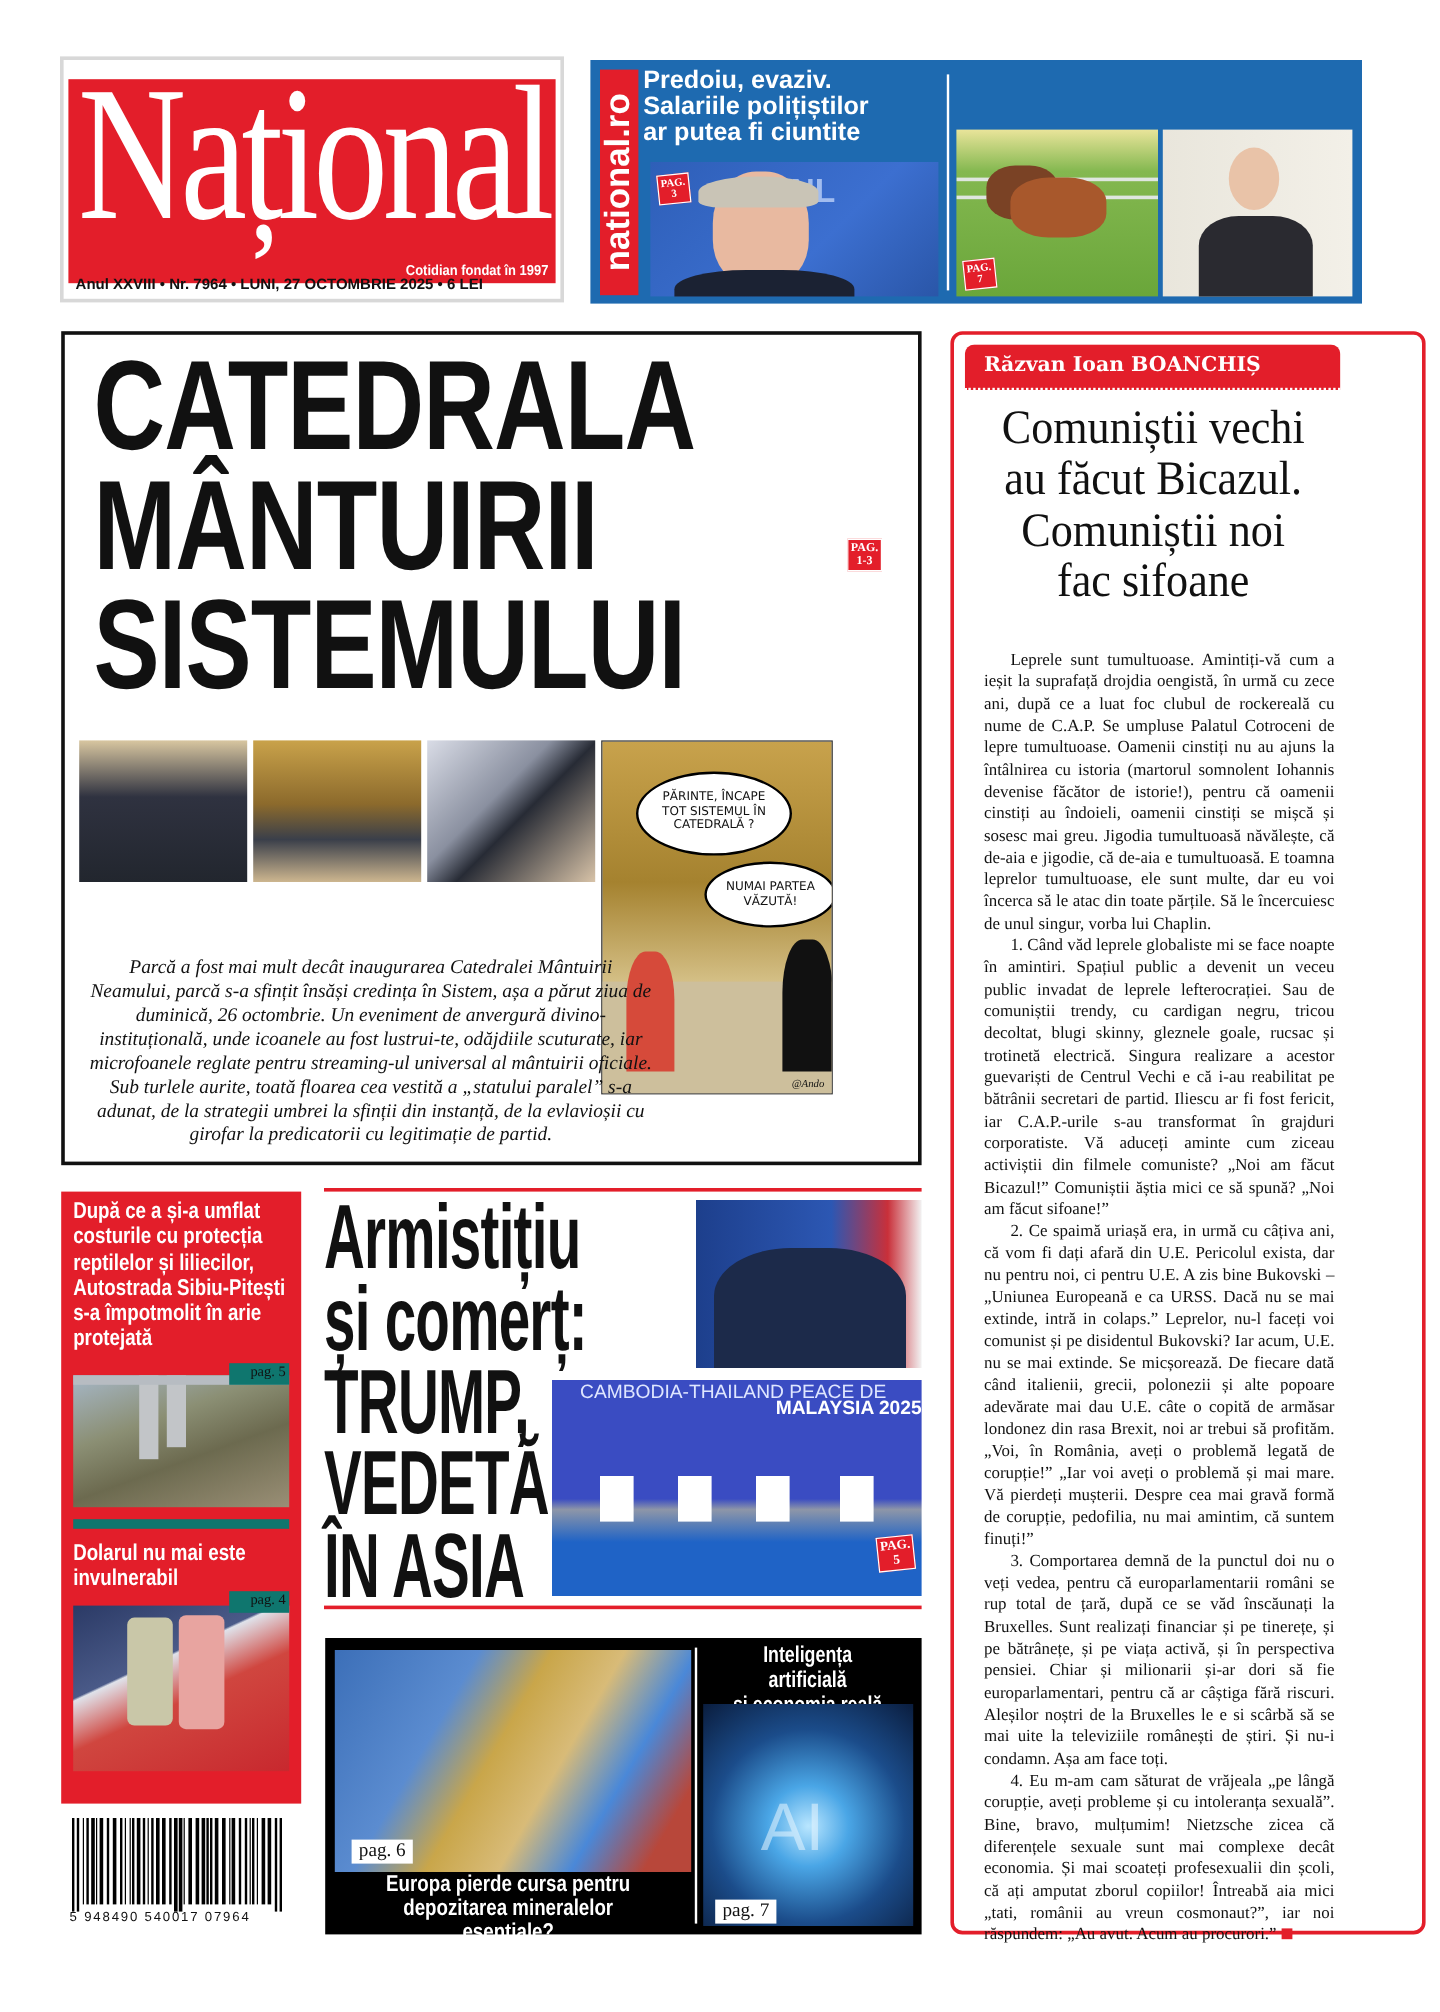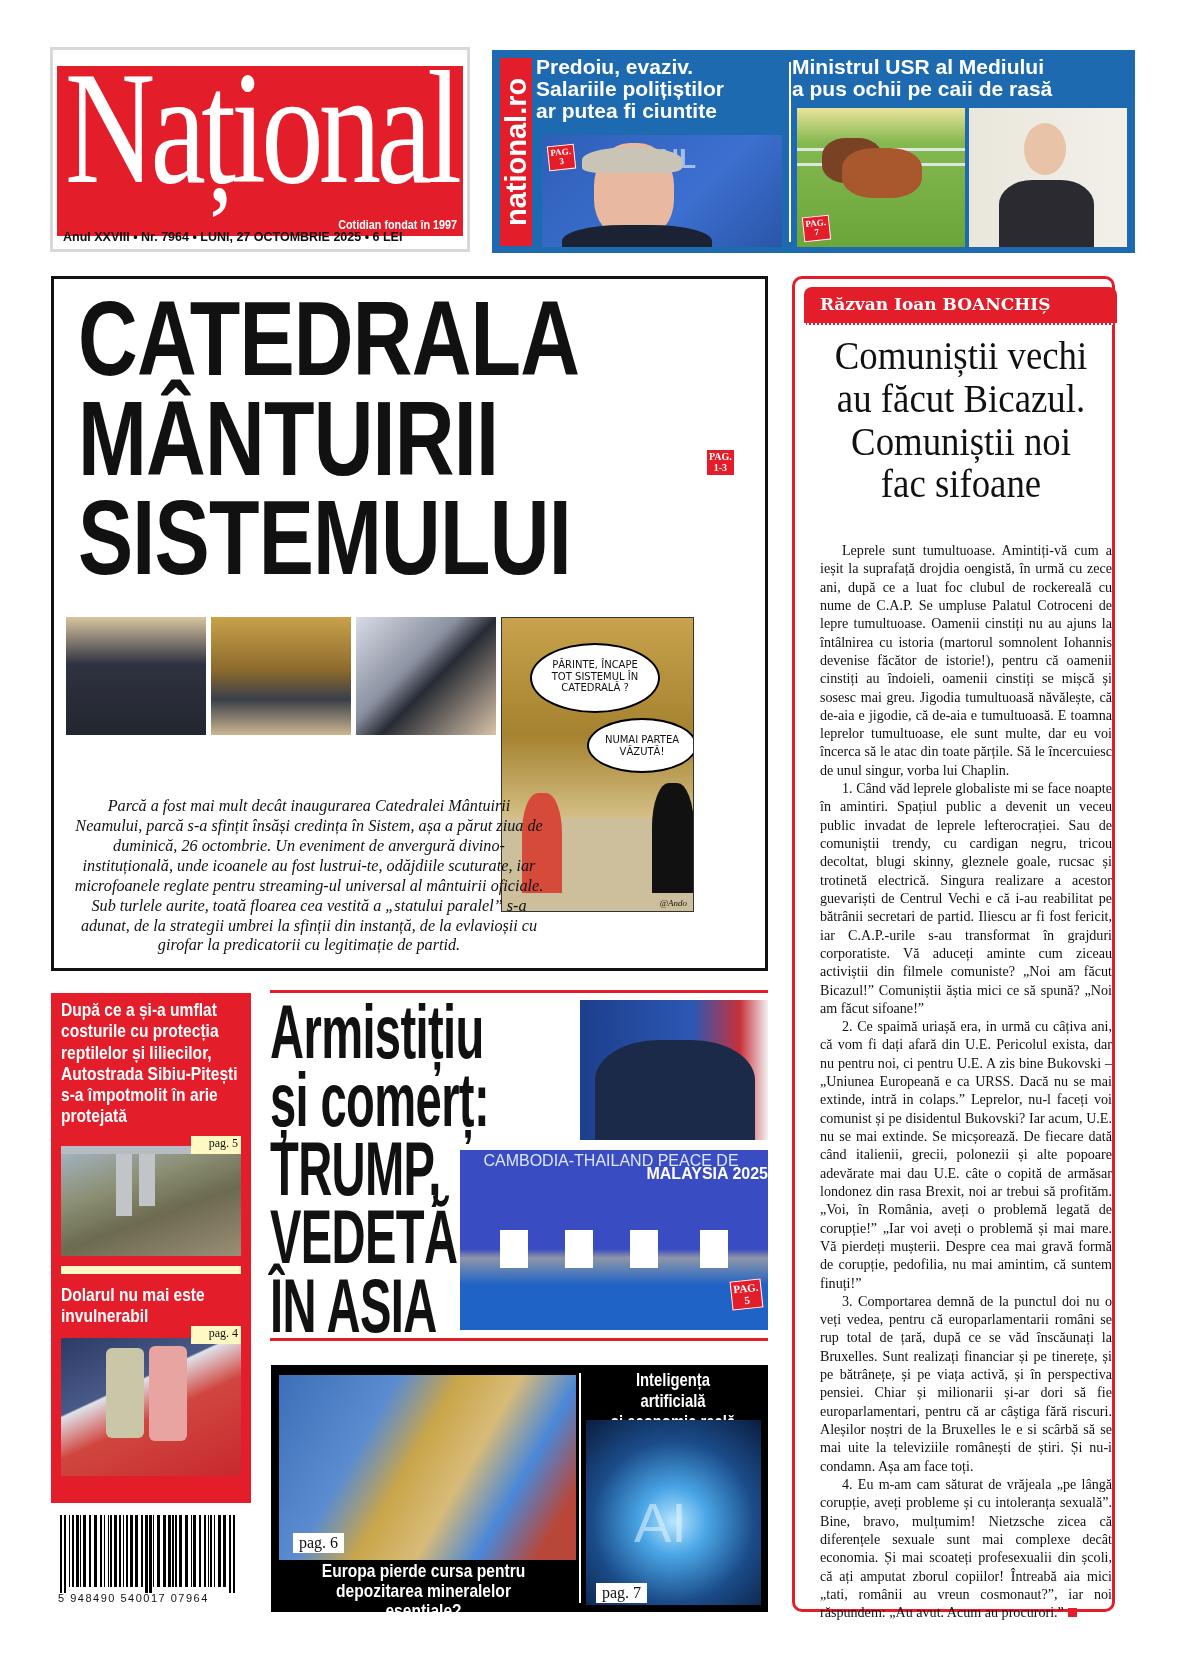--- a/index.html
+++ b/index.html
@@ -16,30 +16,30 @@
 #site{position:absolute;left:8px;top:8px;width:32px;height:188px;background:#e31e2a;color:#fff;font-family:"Liberation Sans",sans-serif;font-weight:bold;font-size:29px;writing-mode:vertical-rl;transform:rotate(180deg);display:flex;align-items:center;justify-content:center}
 .thead{position:absolute;color:#fff;font-family:"Liberation Sans",sans-serif;font-weight:bold;text-align:left;line-height:1.05;transform-origin:center top}
 .tline{position:absolute;left:297px;top:12px;width:2px;height:180px;background:#fff}
 .photo{position:absolute;overflow:hidden}
 .pag{position:absolute;background:#e31e2a;color:#fff;font-family:"Liberation Serif",serif;font-weight:bold;font-size:9px;text-align:center;line-height:1.05;border:1px solid #fff;padding:2px 2px;transform:rotate(-6deg)}
 
 #main{left:51px;top:276px;width:717px;height:695px;border:3px solid #111}
 #headline{position:absolute;left:24px;top:10px;font-family:"Liberation Sans",sans-serif;font-weight:900;font-size:106px;line-height:0.94;letter-spacing:-1px;transform:scaleX(0.78);transform-origin:left top;white-space:nowrap}
 #lead{position:absolute;left:20px;top:518px;width:470px;text-align:center;font-style:italic;font-size:16.2px;line-height:1.23}
 
-#op{left:792px;top:276px;width:323px;height:1336px;border:3px solid #e31e2a;border-radius:10px;background:#fff}
+#op{left:792px;top:276px;width:396px;height:1336px;border:3px solid #e31e2a;border-radius:10px;background:#fff}
 #author{position:absolute;left:9px;top:8px;width:313px;height:38px;background:#e31e2a;border-radius:8px 8px 0 0;color:#fff;font-family:"DejaVu Serif",serif;font-weight:bold;font-size:17px;padding:7px 0 0 16px;border-bottom:2px dotted #fff}
 #optitle{position:absolute;left:6px;top:56px;width:320px;text-align:center;font-size:40px;line-height:1.07;transform:scaleX(0.92);transform-origin:center top}
 #opbody{position:absolute;left:25px;top:262px;width:292px;font-size:14.1px;line-height:1.3;text-align:justify}
 #opbody p{text-indent:22px}
 .endmark{display:inline-block;width:9px;height:9px;background:#e31e2a;margin-left:4px}
 
 #redbox{left:51px;top:993px;width:200px;height:510px;background:#e31e2a}
 .rtitle{position:absolute;left:10px;color:#fff;font-family:"Liberation Sans",sans-serif;font-weight:bold;font-size:19px;line-height:1.12;transform:scaleX(0.82);transform-origin:left top;width:220px}
-.whitebar{position:absolute;left:10px;width:180px;height:22px;background:#fef9c3;font-size:13px;text-align:right;padding:2px 4px 0 0}
+.whitebar{position:absolute;left:10px;width:180px;height:22px;background:#0f766e;font-size:13px;text-align:right;padding:2px 4px 0 0}
 
 #trumpline1{left:270px;top:990px;width:498px;height:3px;background:#e31e2a}
 #trumpline2{left:270px;top:1338px;width:498px;height:3px;background:#e31e2a}
 #trumphead{left:270px;top:998px;font-family:"Liberation Sans",sans-serif;font-weight:900;font-size:76px;line-height:0.9;transform:scaleX(0.62);transform-origin:left top;white-space:nowrap;letter-spacing:-1px}
 
 #bottom{left:271px;top:1365px;width:497px;height:247px;background:#000}
 #ai-title{position:absolute;left:312px;top:5px;width:180px;color:#fff;font-family:"Liberation Sans",sans-serif;font-weight:bold;font-size:19px;line-height:1.1;text-align:center;transform:scaleX(0.78);transform-origin:center top}
 #eu-title{position:absolute;left:0;top:196px;width:305px;color:#fff;font-family:"Liberation Sans",sans-serif;font-weight:bold;font-size:19px;line-height:1.06;text-align:center;transform:scaleX(0.82);transform-origin:center top}
 .pgtag{position:absolute;background:#fff;font-size:16px;padding:1px 6px}
 
@@ -68,24 +68,20 @@
     <div style="position:absolute;left:98px;top:8px;color:#cfe0ff;font-family:'Liberation Sans',sans-serif;font-weight:bold;font-size:28px;opacity:.7">PNL</div>
     <div style="position:absolute;left:52px;top:8px;width:80px;height:95px;border-radius:45% 45% 40% 40%;background:#e8b9a0"></div>
     <div style="position:absolute;left:40px;top:12px;width:100px;height:26px;border-radius:50% 50% 20% 20%;background:#c9c4b6"></div>
     <div style="position:absolute;left:20px;top:90px;width:150px;height:40px;background:#1b2233;border-radius:40% 40% 0 0"></div>
     <div class="pag" style="left:6px;top:10px">
         <div>PAG.</div>
         <div>3</div>
       </div>
   </div>
   <div class="tline"></div>
-  <div class="thead" style="left:300px;top:6px;width:340px;font-size:21px">
-    <div>Ministrul USR al Mediului</div>
-    <div>a pus ochii pe caii de rasă</div>
-  </div>
   <div class="photo" style="left:305px;top:58px;width:168px;height:139px;background:linear-gradient(#e9e49a 0%,#84b850 25%,#6aa63a 100%)">
     <div style="position:absolute;left:0;top:40px;width:168px;height:3px;background:#dfe6e0"></div>
     <div style="position:absolute;left:0;top:55px;width:168px;height:3px;background:#dfe6e0"></div>
     <div style="position:absolute;left:25px;top:30px;width:60px;height:45px;background:#7a4225;border-radius:40%"></div>
     <div style="position:absolute;left:45px;top:40px;width:80px;height:50px;background:#a8582c;border-radius:40%"></div>
     <div class="pag" style="left:6px;top:108px">
         <div>PAG.</div>
         <div>7</div>
       </div>
   </div>

